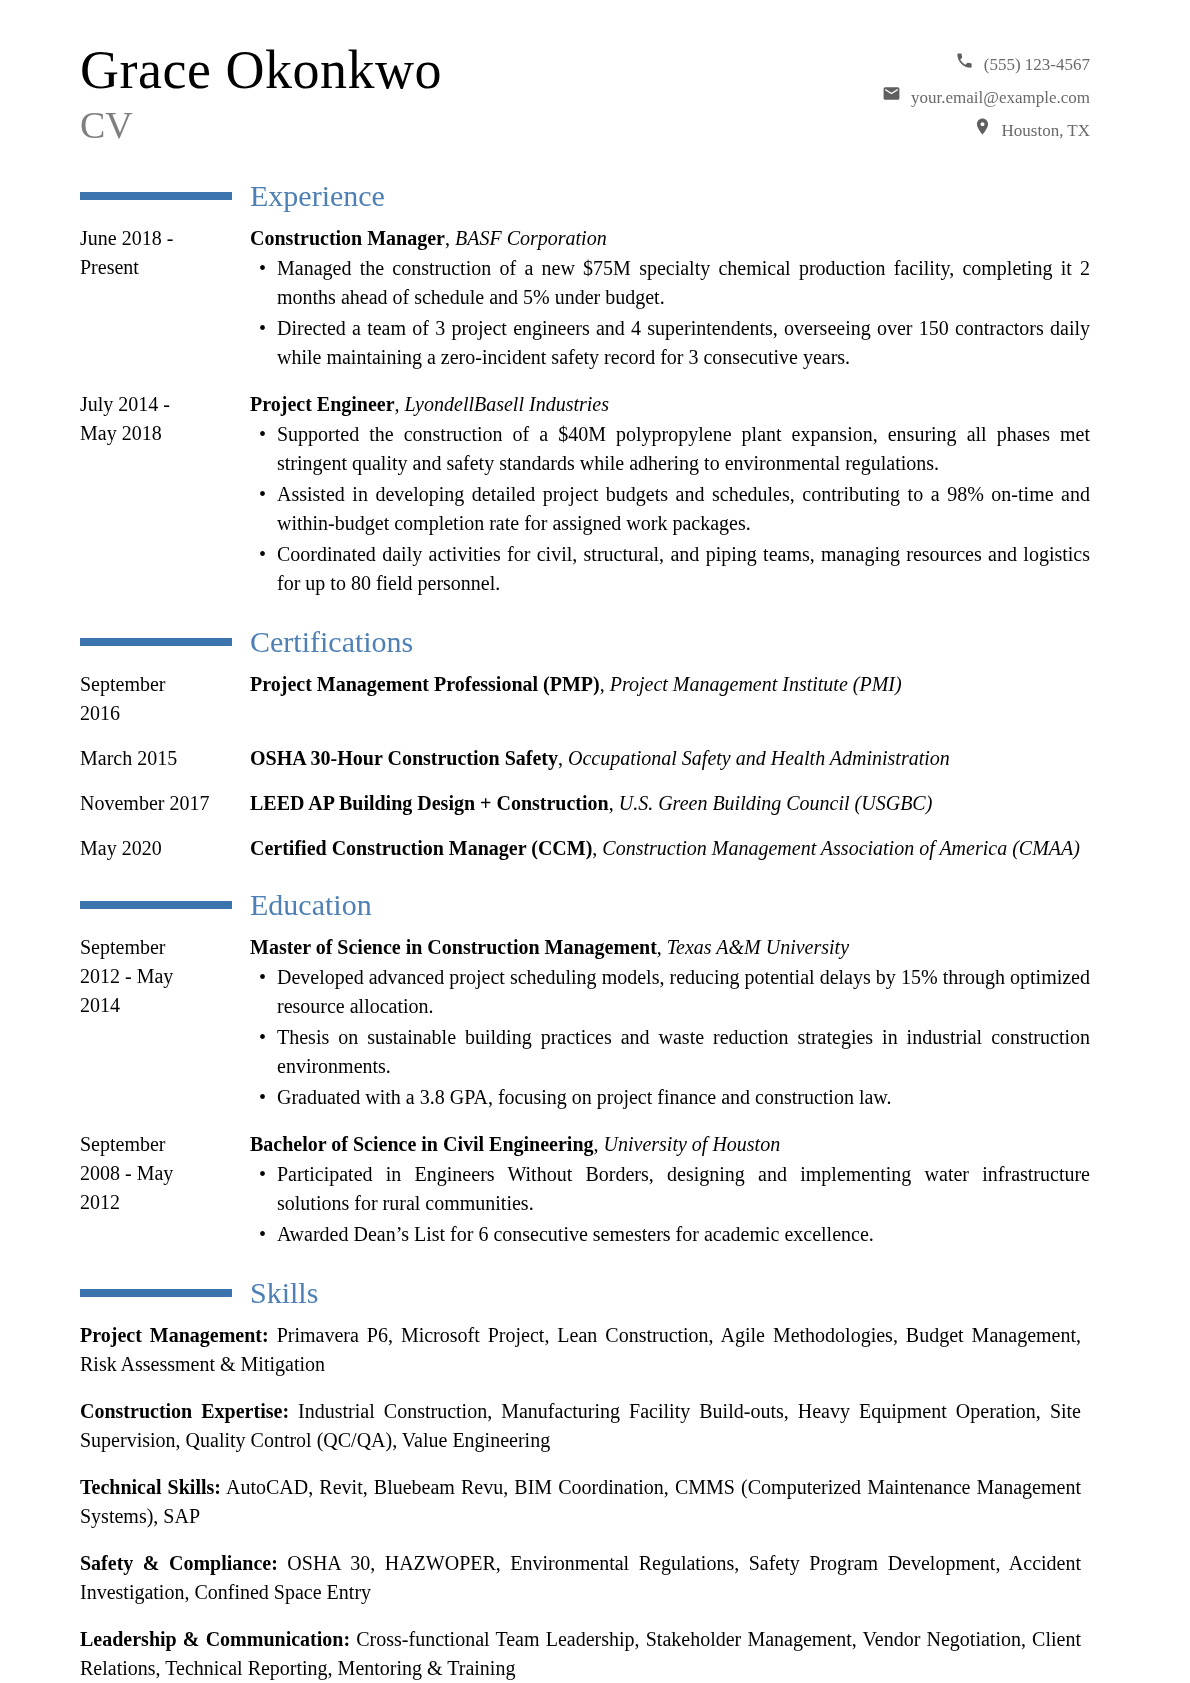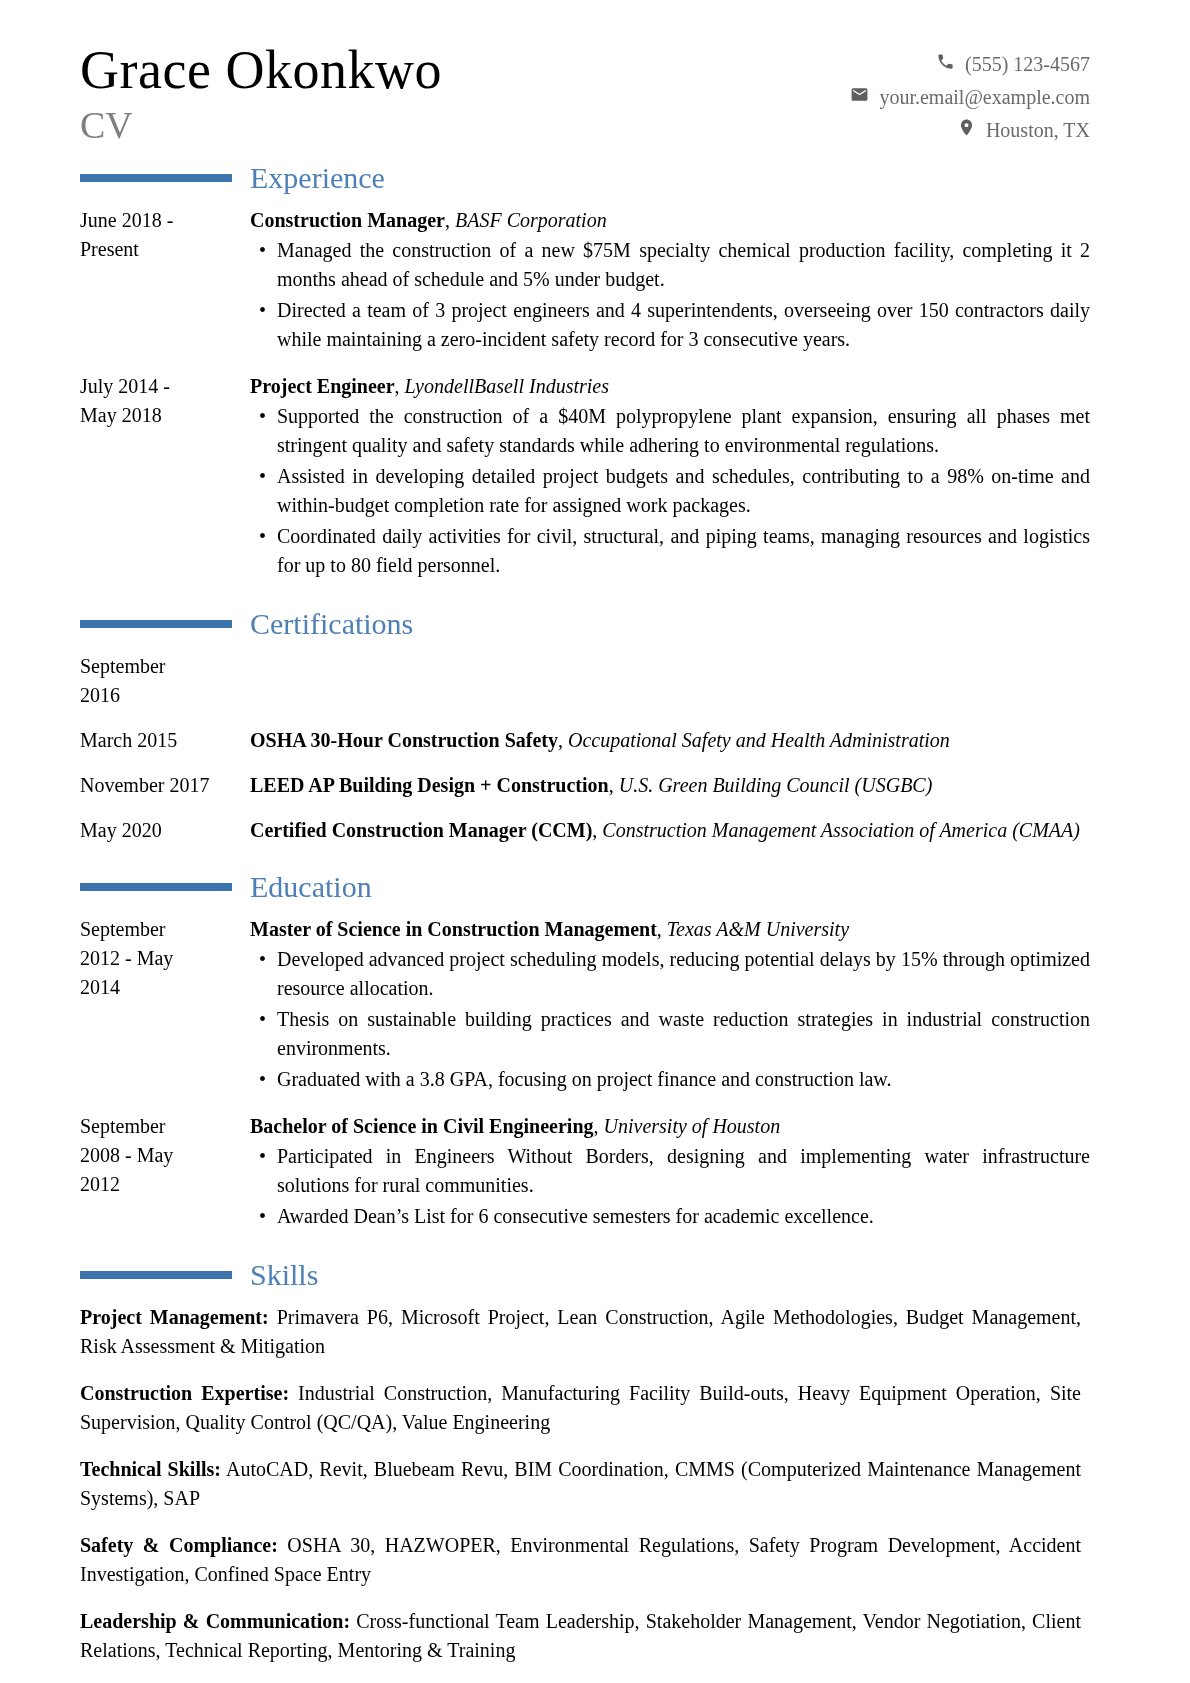--- a/index.html
+++ b/index.html
@@ -24,33 +24,33 @@
     line-height: 1.05;
     color: #000000;
     letter-spacing: 0.5px;
   }
   .subtitle {
     font-size: 38px;
     color: #808080;
     margin-top: 6px;
     line-height: 1.1;
   }
-  .contact { text-align: right; color: #6a6a6a; font-size: 20px; padding-top: 6px; }
+  .contact { text-align: right; color: #6a6a6a; font-size: 17px; padding-top: 6px; }
   .contact-row {
     display: flex;
     justify-content: flex-end;
     align-items: center;
     gap: 10px;
     line-height: 33px;
   }
   .contact-row svg { fill: #5f5f5f; flex-shrink: 0; }
 
   
   .section-head { display: flex; align-items: center; margin: 25px 0 12px 0; }
-  .section-head.first { margin-top: 14px; }
+  .section-head.first { margin-top: 32px; }
   .rule { width: 152px; height: 8px; background: #3c74ae; flex-shrink: 0; }
   .section-title {
     font-size: 30px;
     font-weight: 400;
     color: #4e80b5;
     margin: 0 0 0 18px;
     line-height: 1.1;
   }
 
   
@@ -170,20 +170,21 @@
 
   <div>
     <div class="section-head">
       <span class="rule"></span>
       <h2 class="section-title">Certifications</h2>
     </div>
 
     <div class="entry">
       <div class="dates">September
 2016</div>
+      <div class="ebody"><span class="etitle">Project Management Professional (PMP)</span><span class="sep">, </span><span class="eorg">Project Management Institute (PMI)</span></div>
     </div>
 
     <div class="entry">
       <div class="dates">March 2015</div>
       <div class="ebody"><span class="etitle">OSHA 30-Hour Construction Safety</span><span class="sep">, </span><span class="eorg">Occupational Safety and Health Administration</span></div>
     </div>
 
     <div class="entry">
       <div class="dates">November 2017</div>
       <div class="ebody"><span class="etitle">LEED AP Building Design + Construction</span><span class="sep">, </span><span class="eorg">U.S. Green Building Council (USGBC)</span></div>

